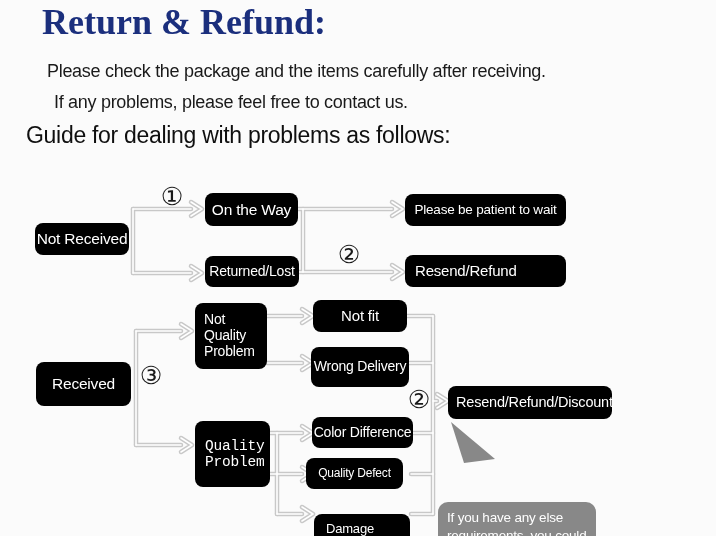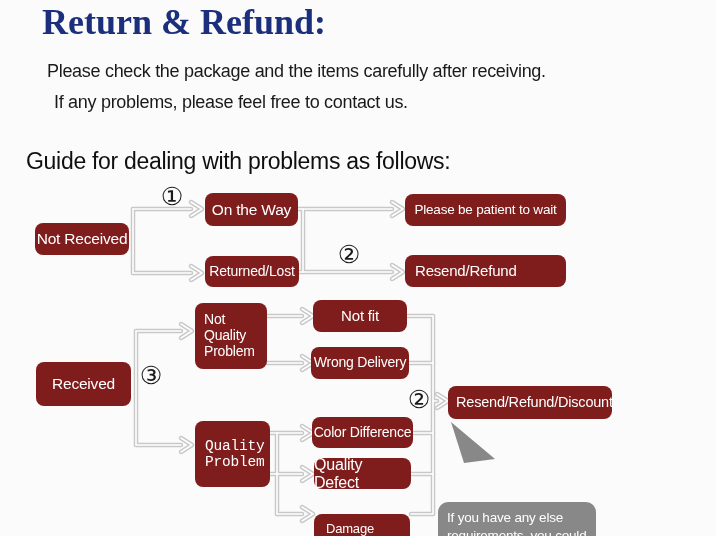--- a/index.html
+++ b/index.html
@@ -9,40 +9,40 @@
     overflow:hidden;font-family:"Liberation Sans",sans-serif;color:#1a1a1a;
   }
   
   .title{
     position:absolute;left:42px;top:1px;
     font-family:"Liberation Serif",serif;font-weight:700;font-size:36px;
     color:#1b2f7d;letter-spacing:0px;white-space:nowrap;
   }
   .intro1{position:absolute;left:47px;top:61px;font-size:18px;letter-spacing:-0.3px;white-space:nowrap;}
   .intro2{position:absolute;left:54px;top:92px;font-size:18px;letter-spacing:-0.3px;white-space:nowrap;}
-  .guide{position:absolute;left:26px;top:148px;font-size:23px;letter-spacing:-0.3px;color:#0f0f0f;white-space:nowrap;}
+  .guide{position:absolute;left:26px;top:122px;font-size:23px;letter-spacing:-0.3px;color:#0f0f0f;white-space:nowrap;}
   
   .node{
-    position:absolute;box-sizing:border-box;background:#7f1d1d;color:#ffffff;
+    position:absolute;box-sizing:border-box;background:#000000;color:#ffffff;
     border-radius:8px;display:flex;align-items:center;justify-content:center;
     font-size:15px;line-height:1.12;z-index:2;letter-spacing:-0.2px;
   }
   .left-al{justify-content:flex-start;text-align:left;}
   .n-not-received{left:35px;top:223px;width:94px;height:32px;font-size:15.5px;}
   .n-on-the-way{left:205px;top:193px;width:93px;height:33px;font-size:15.5px;}
   .n-returned-lost{left:205px;top:256px;width:94px;height:31px;font-size:14px;}
   .n-be-patient{left:405px;top:194px;width:161px;height:32px;font-size:13.5px;}
   .n-resend-refund{left:405px;top:255px;width:161px;height:32px;font-size:15px;padding-left:10px;}
   .n-received{left:36px;top:362px;width:95px;height:44px;font-size:15.5px;}
   .n-not-quality{left:195px;top:303px;width:72px;height:66px;font-size:14px;padding-left:9px;align-items:center;}
   .n-not-fit{left:313px;top:300px;width:94px;height:32px;}
-  .n-wrong-delivery{left:311px;top:347px;width:98px;height:32px;font-size:14px;}
+  .n-wrong-delivery{left:311px;top:347px;width:98px;height:40px;font-size:14px;}
   .n-quality-problem{left:195px;top:421px;width:75px;height:66px;font-size:14.5px;padding-left:10px;font-family:Liberation Mono, monospace;}
   .n-color-difference{left:312px;top:417px;width:101px;height:31px;font-size:14px;}
-  .n-quality-defect{left:314px;top:458px;width:97px;height:31px;font-size:16px;}
+  .n-quality-defect{left:306px;top:458px;width:97px;height:31px;font-size:12px;}
   .n-damage{left:314px;top:514px;width:96px;height:31px;font-size:13px;padding-left:12px;}
   .n-rrd{left:448px;top:386px;width:164px;height:33px;font-size:14.5px;padding-left:8px;}
   
   .bubble{
     position:absolute;left:438px;top:458px;width:158px;height:75px;box-sizing:border-box;
     background:#888888;color:#fff;border-radius:10px;z-index:2;
     padding:7px 6px 6px 9px;font-size:13.5px;line-height:1.32;letter-spacing:-0.2px;margin-top:44px;
   }
   .bubble div{white-space:nowrap;}
   

